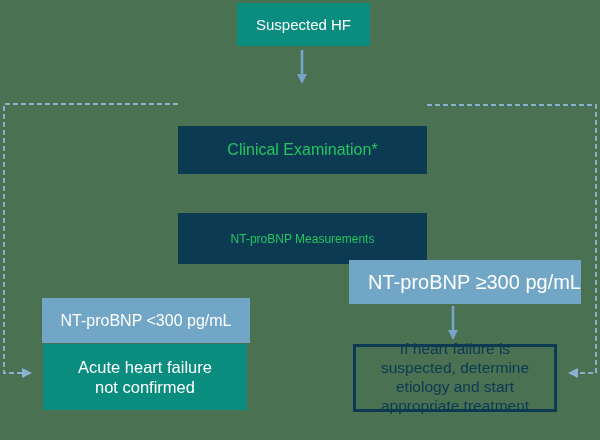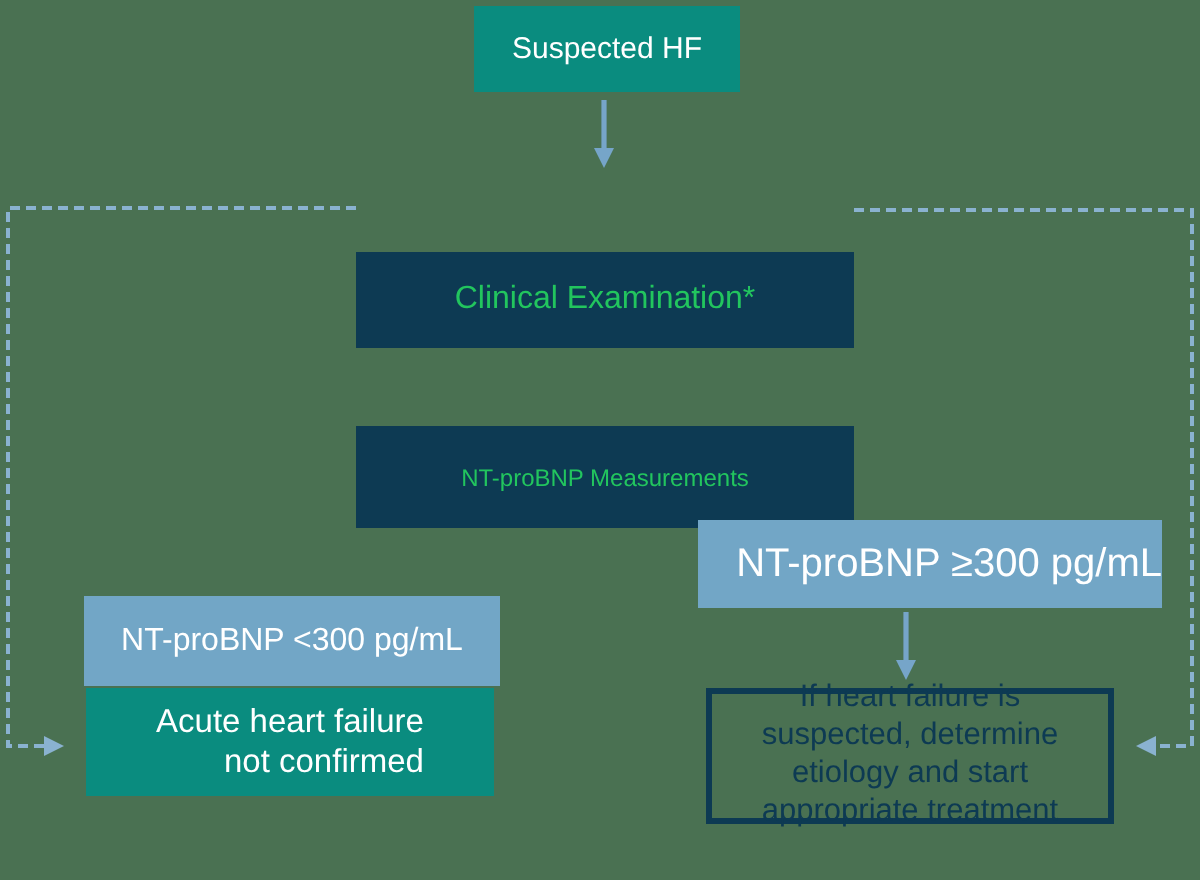--- a/index.html
+++ b/index.html
@@ -21,21 +21,21 @@
   .teal{background:#0A8C7F;color:#FFFFFF;}
   .navy{background:#0D3A53;color:#22c55e;margin-top:42px;}
   .lightblue{background:#72A6C6;color:#FFFFFF;}
   .outlined{background:transparent;border:3px solid #0D3A53;color:#0D3A53;}
 
   #n-suspected{left:237px;top:3px;width:133px;height:43px;font-size:15px;}
   #n-clinical{left:178px;top:84px;width:249px;height:48px;font-size:16px;}
   #n-measure{left:178px;top:171px;width:249px;height:51px;font-size:12px;}
   #n-low{left:42px;top:258px;width:208px;height:45px;font-size:16px;margin-top:40px;}
   #n-high{left:349px;top:260px;width:232px;height:44px;font-size:20px;justify-content:flex-end;}
-  #n-notconfirmed{left:43px;top:344px;width:204px;height:54px;font-size:16.5px;line-height:1.22;text-align:right;}
+  #n-notconfirmed{left:43px;top:344px;width:204px;height:66px;font-size:16.5px;line-height:1.22;}
   #n-treat{left:353px;top:344px;width:204px;height:68px;font-size:15.5px;line-height:1.22;}
 </style>
 </head>
 <body>
 
 <div id="canvas">
 
   <svg id="connectors" viewBox="0 0 600 440" xmlns="http://www.w3.org/2000/svg">
     <defs>
       <marker id="ah-solid" markerUnits="userSpaceOnUse" markerWidth="14" markerHeight="14" refX="2" refY="6" orient="auto">

